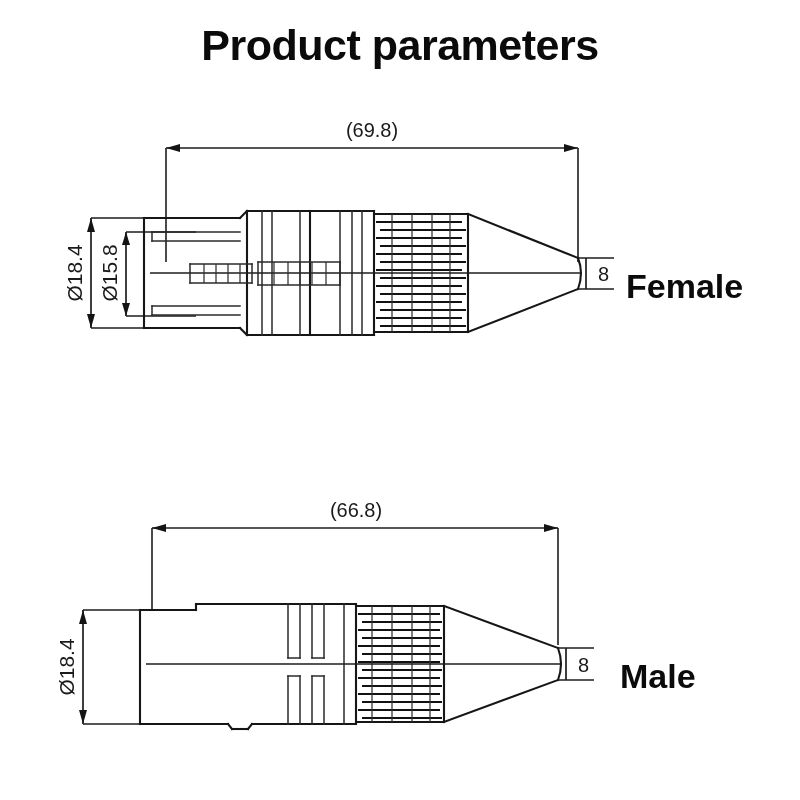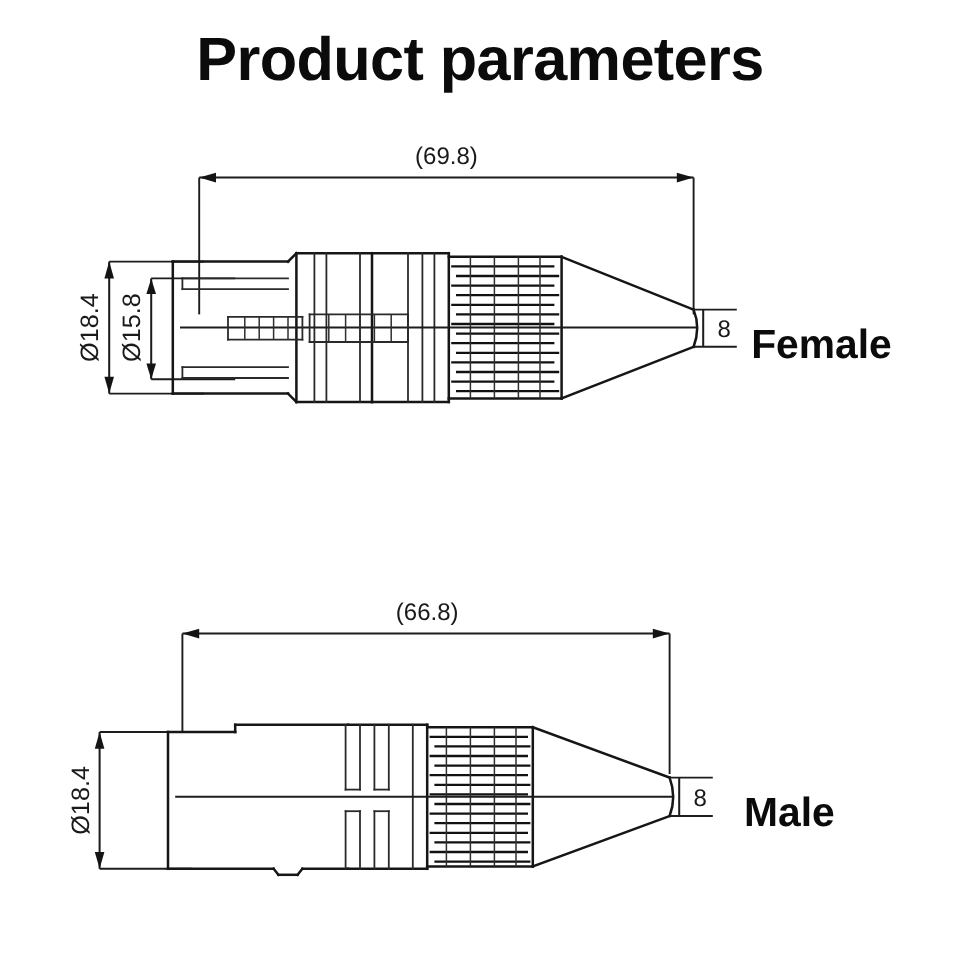--- a/index.html
+++ b/index.html
@@ -15,21 +15,21 @@
     font-family: "Liberation Sans", sans-serif;
     overflow: hidden;
   }
   #title {
     position: absolute;
     left: 0;
     top: 24px;
     width: 800px;
     text-align: center;
     font-family: "Liberation Sans", sans-serif;
-    font-size: 51px;
+    font-size: 43px;
     font-weight: bold;
     color: #0b0b0b;
     letter-spacing: -0.5px;
     line-height: 1;
   }
   svg#drawing {
     position: absolute;
     left: 0;
     top: 0;
     width: 800px;

